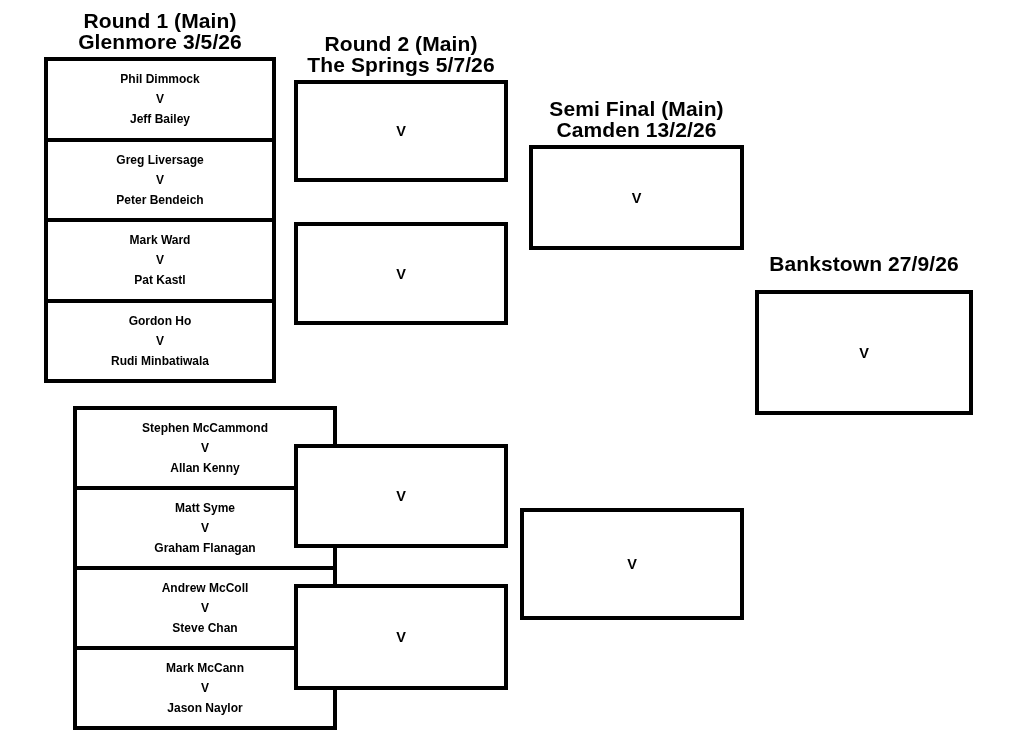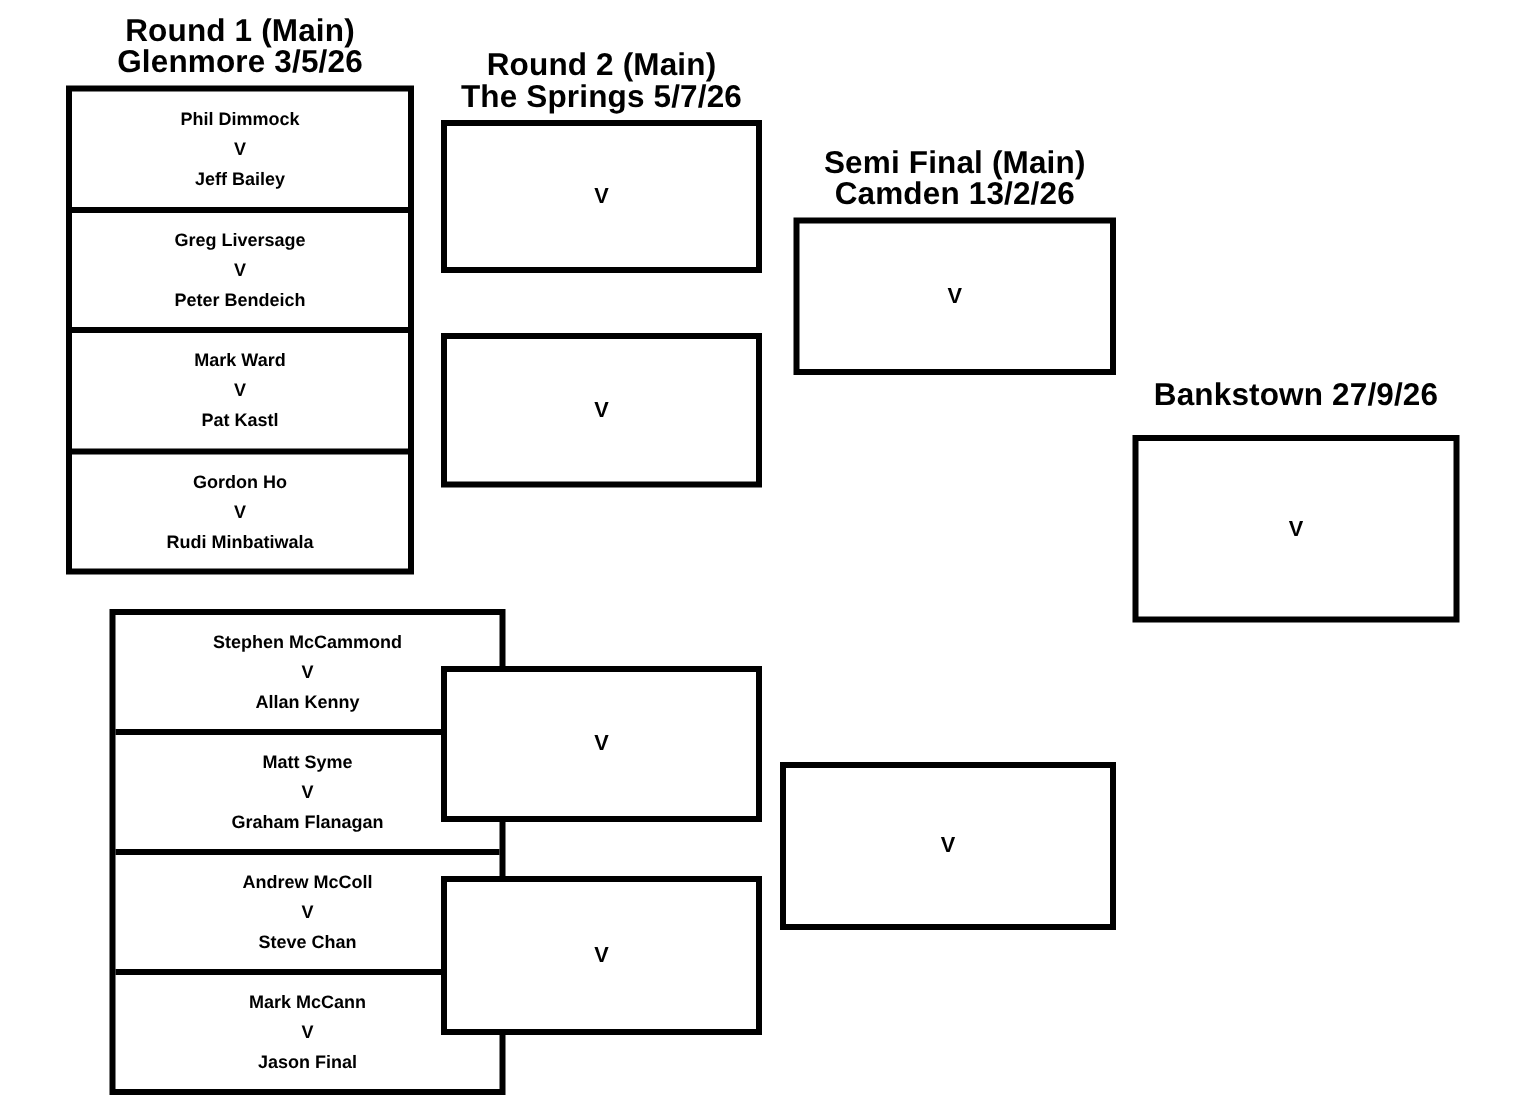--- a/index.html
+++ b/index.html
@@ -134,21 +134,21 @@
 
     <div class="r1-cell">
       <span class="nm">Andrew McColl</span>
       <span class="vs">V</span>
       <span class="nm">Steve Chan</span>
     </div>
 
     <div class="r1-cell">
       <span class="nm">Mark McCann</span>
       <span class="vs">V</span>
-      <span class="nm">Jason Final</span>
+      <span class="nm">Jason Naylor</span>
     </div>
   </div>
 
   <div class="round-head" style="left:294px; top:33px; width:214px;">
     <span class="line">Round 2 (Main)</span>
     <span class="line">The Springs 5/7/26</span>
   </div>
 
   <div class="match-box" style="left:294px; top:80px; width:214px; height:102px;">
     <span>V</span>

